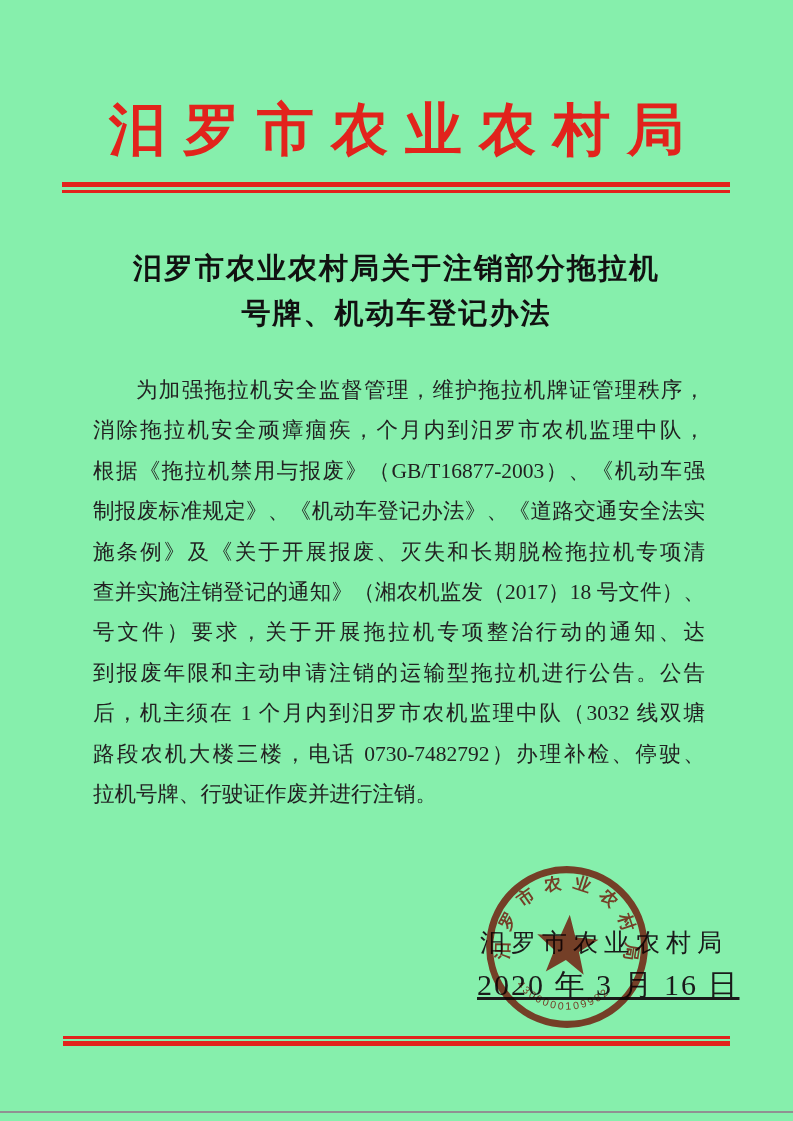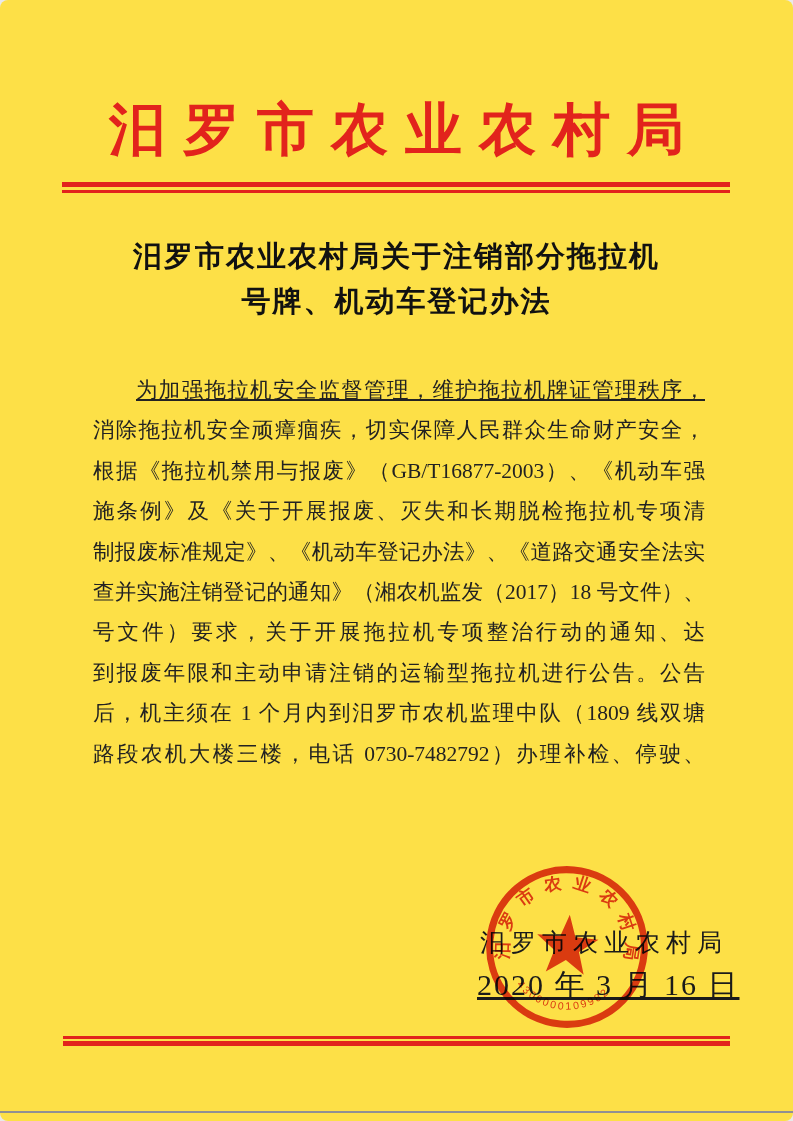--- a/index.html
+++ b/index.html
@@ -1,61 +1,60 @@
 <!DOCTYPE html>
 <html><head>
 <meta charset="utf-8">
 <style>
   html,body { margin:0; padding:0; background:#e9e9ea; }
   .page {
     position: relative;
     width: 793px; height: 1121px;
     margin: 0 auto;
-    background: #fde047;
+    background: #86efac;
     overflow: hidden;
     font-family: "Liberation Serif", "DejaVu Serif", serif;
     color: #1c1c1c;
-    border-radius: 8px;
   }
   
   .letterhead {
     position: absolute; top: 92px; left: 0; right: 0;
     text-align: center;
     font-size: 57px; font-weight: bold;
     color: #e2231c;
     letter-spacing: 17px; text-indent: 17px; 
     white-space: nowrap;
   }
   .rule { position: absolute; left: 62px; width: 668px; }
   .rule-top { top: 182px; }
   .rule-bottom { top: 1036px; left: 63px; width: 667px; }
   .rule .bar { background: #e2231c; }
   .rule .thick { height: 5px; }
   .rule .thin  { height: 3px; }
   .rule-top .thick { margin-bottom: 3px; }
   .rule-bottom .thin { margin-bottom: 2px; }
   
   .title {
-    position: absolute; top: 234px; left: 0; right: 0;
+    position: absolute; top: 246px; left: 0; right: 0;
     text-align: center;
     font-size: 29px; font-weight: bold; color: #111;
     line-height: 45px; letter-spacing: 2px;
   }
   
   .body-block {
     position: absolute; top: 370px; left: 93px; width: 612px;
     font-size: 21.5px; color: #222;
   }
   .bline {
     height: 40.4px; line-height: 40.4px;
     white-space: nowrap;
     text-align: justify;
     text-align-last: justify;
   }
-  .bline.indent { text-indent: 2em; text-decoration: underline; }
+  .bline.indent { text-indent: 2em; }
   .bline.last { text-align-last: left; }
   
   .sig-name {
     position: absolute; top: 926px; left: 480px;
     font-size: 25px; letter-spacing: 6px; color: #1a1a1a;
     z-index: 2; white-space: nowrap;
   }
   .sig-date {
     position: absolute; top: 965px; left: 477px;
     font-size: 30px; letter-spacing: 2px; color: #1a1a1a;
@@ -88,29 +87,30 @@
     <div class="bar thin"></div>
   </div>
 
   <div class="title">
     <div>汨罗市农业农村局关于注销部分拖拉机</div>
     <div>号牌、机动车登记办法</div>
   </div>
 
   <div class="body-block">
     <div class="bline indent">为加强拖拉机安全监督管理，维护拖拉机牌证管理秩序，</div>
-    <div class="bline">消除拖拉机安全顽瘴痼疾，切实保障人民群众生命财产安全，</div>
+    <div class="bline">消除拖拉机安全顽瘴痼疾，个月内到汨罗市农机监理中队，</div>
     <div class="bline">根据《拖拉机禁用与报废》（GB/T16877-2003）、《机动车强</div>
+    <div class="bline">制报废标准规定》、《机动车登记办法》、《道路交通安全法实</div>
     <div class="bline">施条例》及《关于开展报废、灭失和长期脱检拖拉机专项清</div>
-    <div class="bline">制报废标准规定》、《机动车登记办法》、《道路交通安全法实</div>
     <div class="bline">查并实施注销登记的通知》（湘农机监发（2017）18 号文件）、</div>
     <div class="bline">号文件）要求，关于开展拖拉机专项整治行动的通知、达</div>
     <div class="bline">到报废年限和主动申请注销的运输型拖拉机进行公告。公告</div>
-    <div class="bline">后，机主须在 1 个月内到汨罗市农机监理中队（1809 线双塘</div>
+    <div class="bline">后，机主须在 1 个月内到汨罗市农机监理中队（3032 线双塘</div>
     <div class="bline">路段农机大楼三楼，电话 0730-7482792）办理补检、停驶、</div>
+    <div class="bline last">拉机号牌、行驶证作废并进行注销。</div>
   </div>
 
   <div class="sig-name">汨罗市农业农村局</div>
   <div class="sig-date">2020 年 3 月 16 日</div>
 
   <svg class="seal" viewBox="0 0 180 180" xmlns="http://www.w3.org/2000/svg">
     <defs>
       <path id="sealTopArc" d="M 35.5 109.8 A 58 58 0 1 1 144.5 109.8" fill="none"></path>
       <path id="sealBottomArc" d="M 39.2 125.6 A 62 62 0 0 0 140.8 125.6" fill="none"></path>
     </defs>

